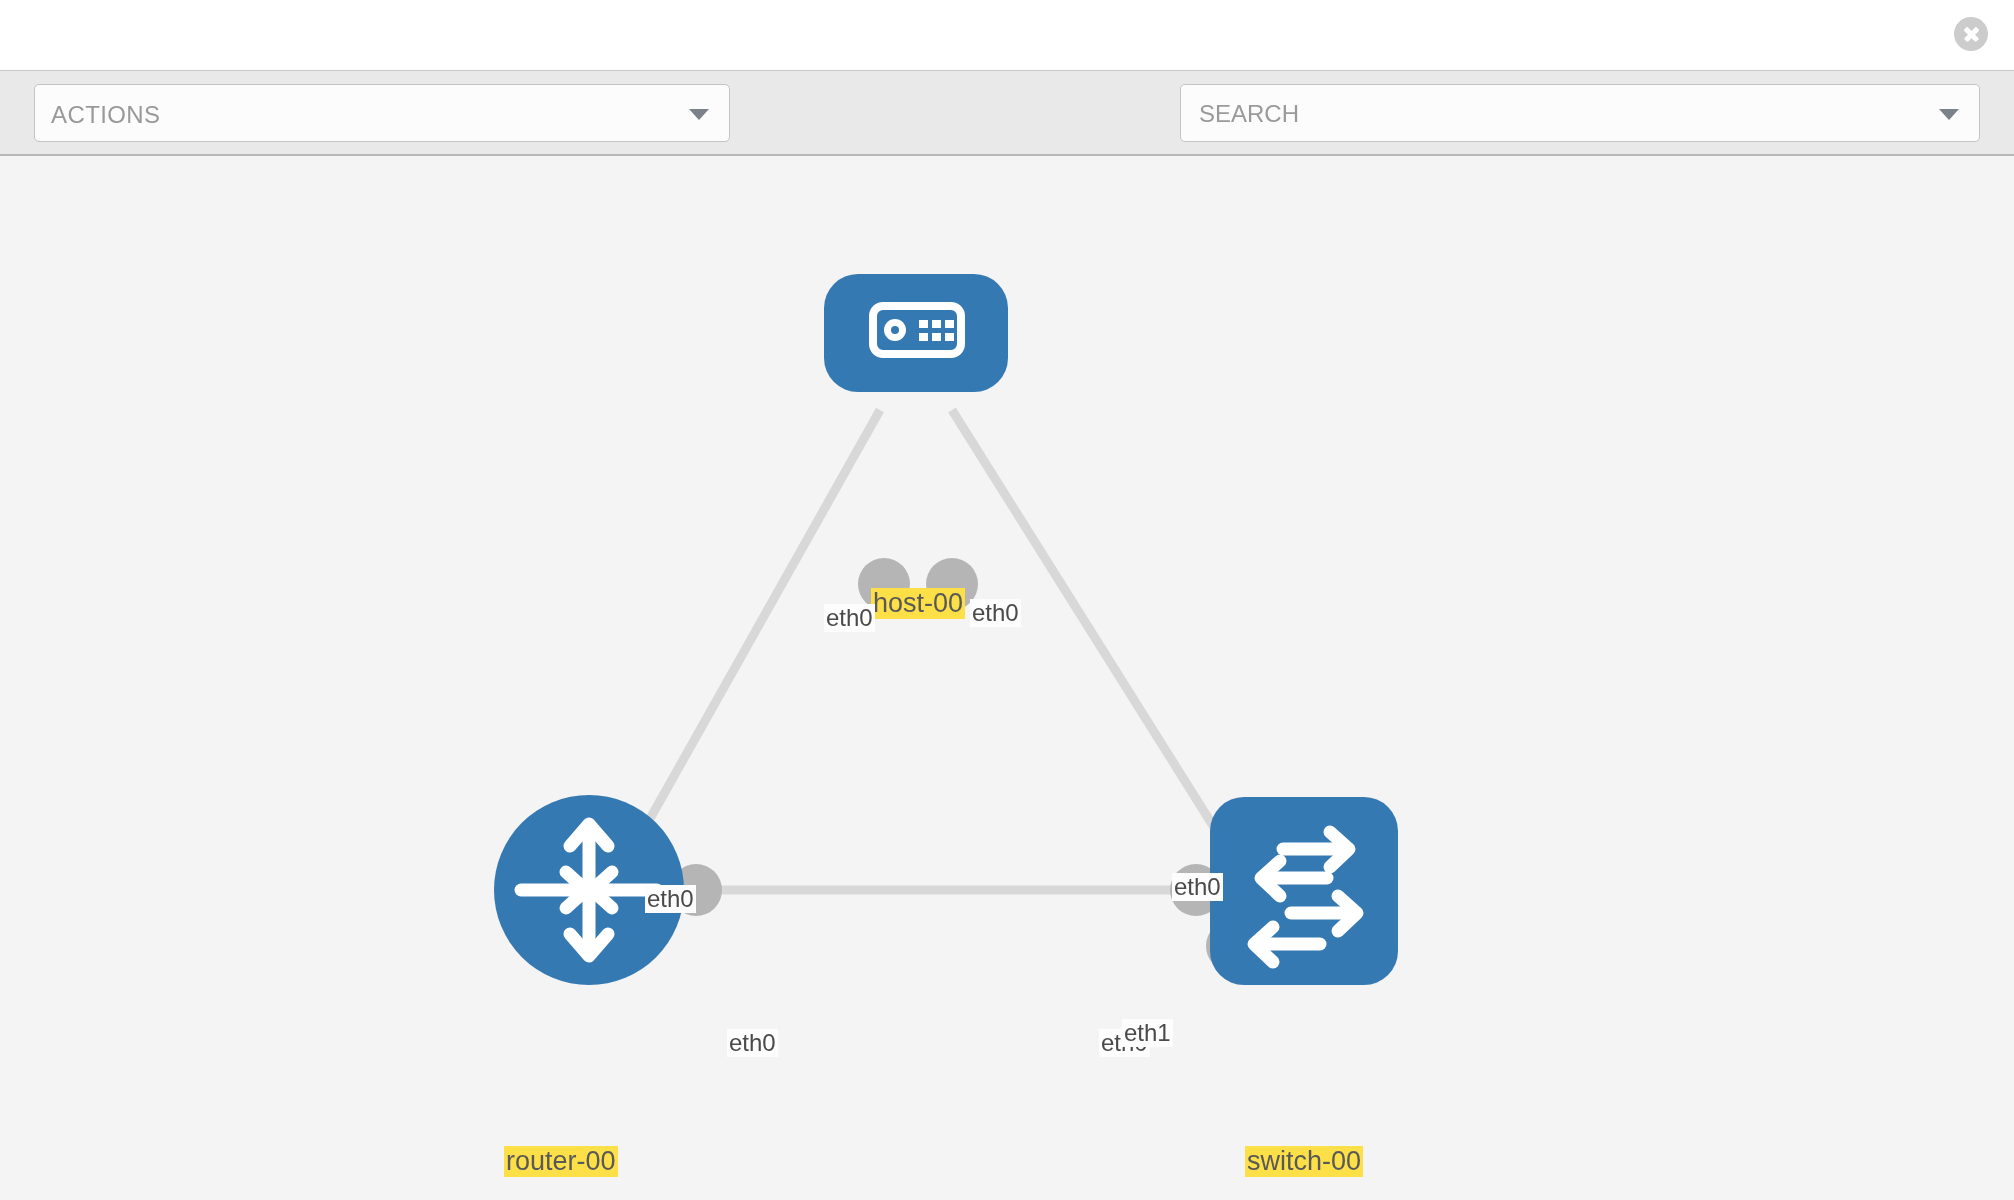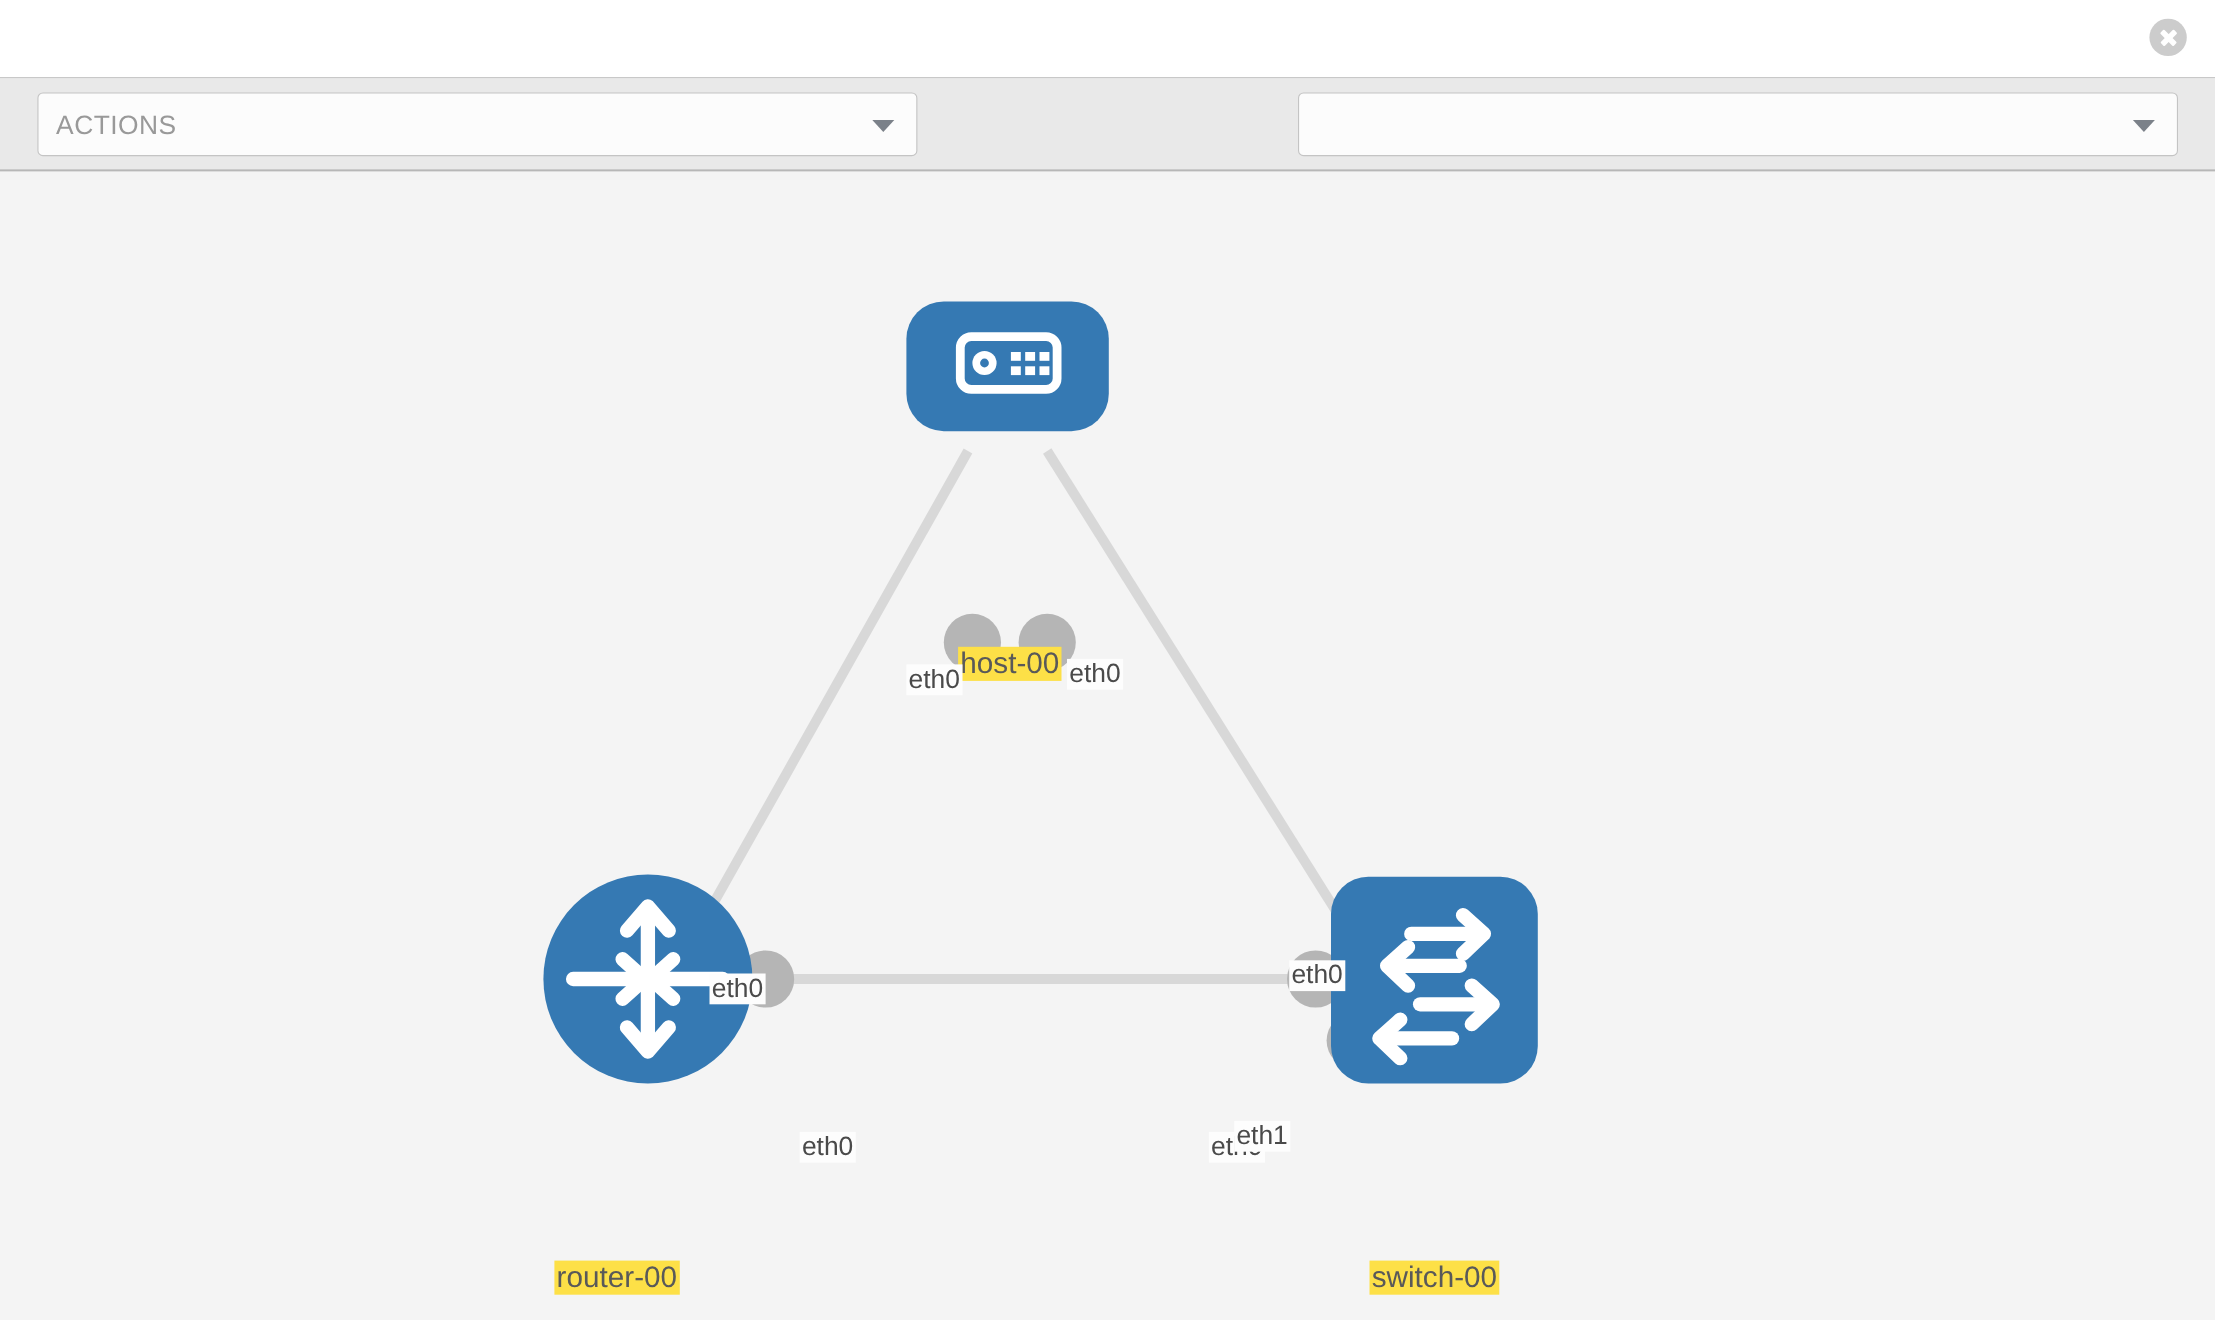--- a/index.html
+++ b/index.html
@@ -66,21 +66,21 @@
     height: 86px;
     background: #e9e9e9;
     border-top: 1px solid #c8c8c8;
     border-bottom: 2px solid #b7b7b7;
     box-sizing: border-box;
   }
   #actions-select {
     position: absolute;
     left: 34px;
     top: 13px;
-    width: 800px;
+    width: 696px;
     height: 58px;
     background: #fcfcfc;
     border: 1px solid #c4c4c4;
     border-radius: 5px;
     box-sizing: border-box;
     cursor: pointer;
   }
   #actions-label {
     position: absolute;
     left: 16px;
@@ -203,20 +203,21 @@
 
   <div id="key-icon">
     <svg viewBox="0 0 40 40" width="40" height="40" aria-hidden="true">
       <circle cx="13.5" cy="14.5" r="8.5" fill="none" stroke="#6f757d" stroke-width="4.4"></circle>
       <path d="M19.0 20.2 L33.5 33.5" stroke="#6f757d" stroke-width="4.4" stroke-linecap="round" fill="none"></path>
       <path d="M27.0 27.0 L32.5 25.3" stroke="#6f757d" stroke-width="4.0" stroke-linecap="round" fill="none"></path>
     </svg>
   </div>
 
   <div id="search-box">
+    <input id="search-input" type="text" placeholder="SEARCH" style="">
     <span class="caret" id="search-caret"></span>
   </div>
 </div>
 
 <div id="canvas">
 
   <svg id="topology-svg" viewBox="0 0 2014 1044">
 
     <g>
 

